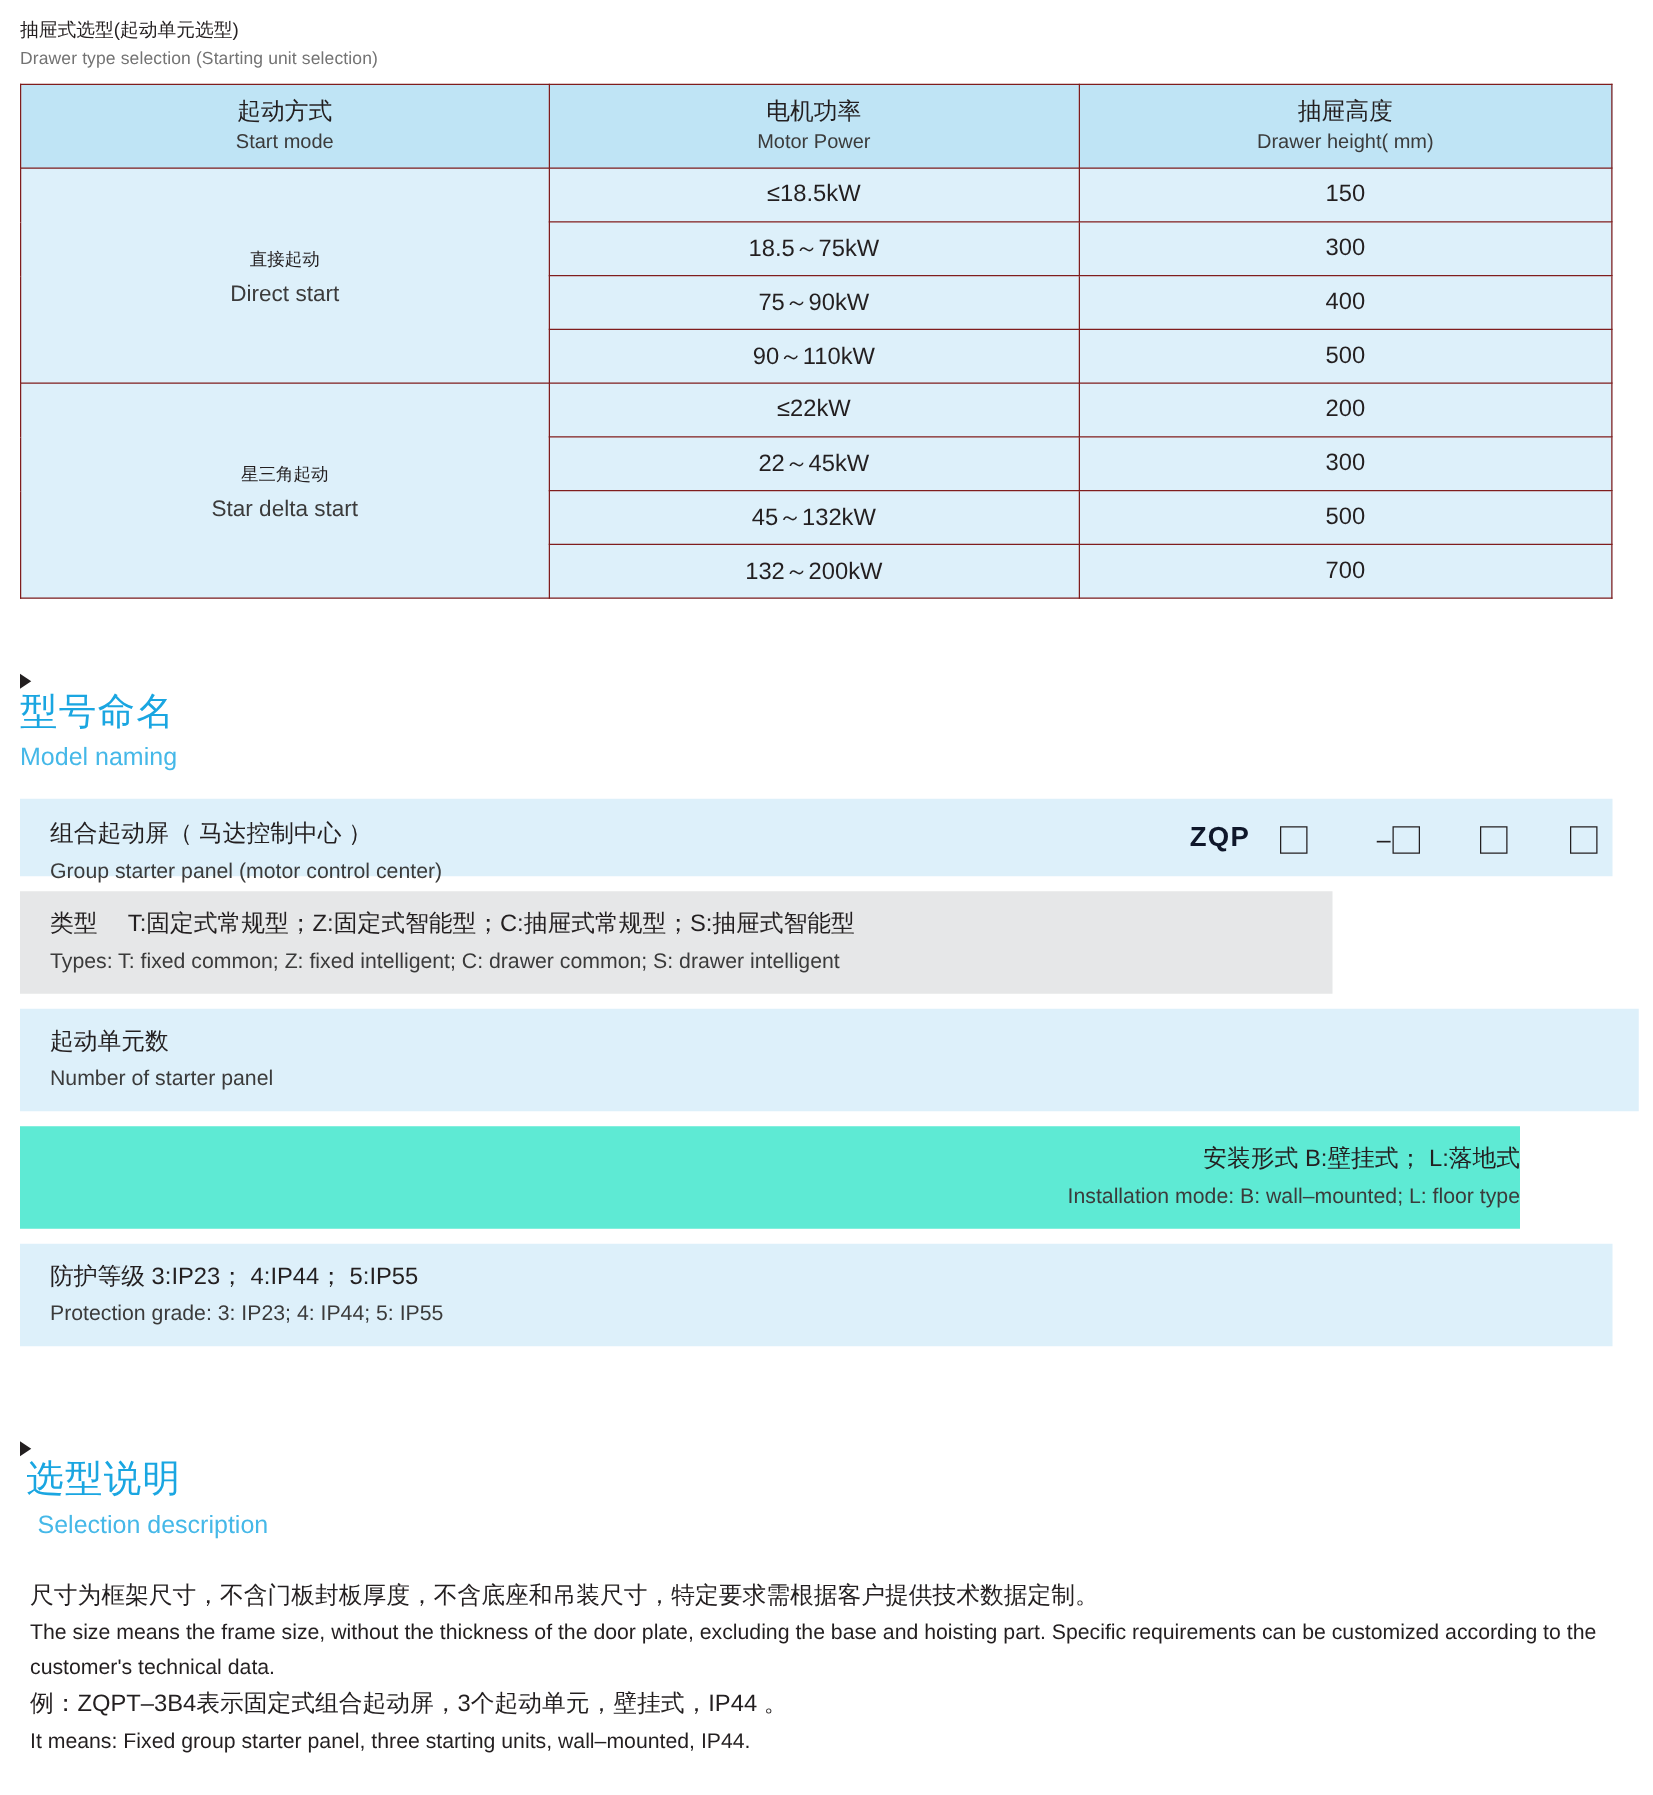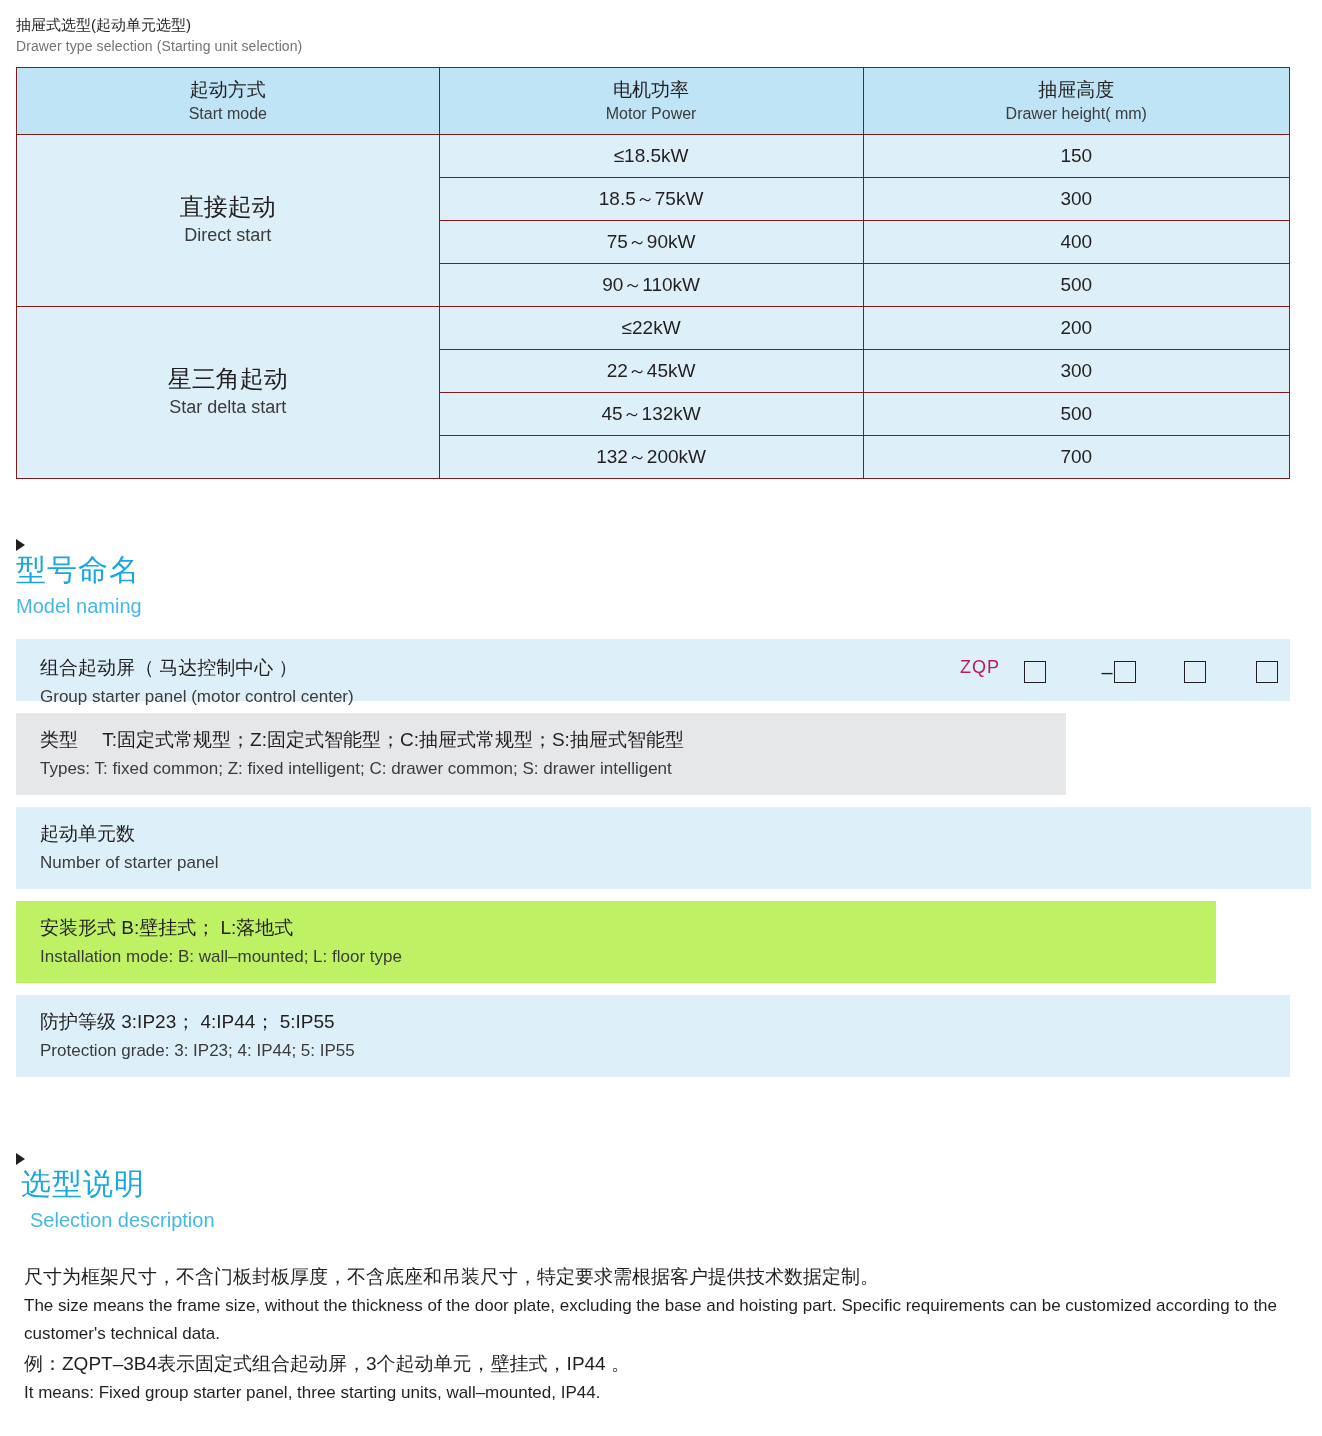--- a/index.html
+++ b/index.html
@@ -62,21 +62,21 @@
     padding: 4px 0;
   }
   table.spec thead th .cn { font-size: 19px; line-height: 26px; }
   table.spec thead th .en { font-size: 16px; line-height: 22px; color: #3b3b3b; }
   table.spec tbody td {
     background: #ddf0fa;
     height: 40px;
     font-size: 19px;
     color: #231f20;
   }
-  table.spec tbody td.mode .cn { font-size: 24px; line-height: 30px; }
+  table.spec tbody td.mode .cn { font-size: 14px; line-height: 30px; }
   table.spec tbody td.mode .en { font-size: 18px; line-height: 27px; color: #3b3b3b; }
   .col1 { width: 33.2%; }
   .col2 { width: 33.3%; }
   .col3 { width: 33.5%; }
 
   
   .section-head {
     margin: 44px 0 0 16px;
     display: flex;
     align-items: flex-start;
@@ -125,36 +125,37 @@
     color: #231f20;
   }
   .model .row .en {
     font-size: 17px;
     line-height: 28px;
     color: #3b3b3b;
   }
   .r1 { background: #ddf0fa; height: 62px; padding-top: 14px !important; }
   .r2 { background: #e6e7e8; }
   .r3 { background: #ddf0fa; }
-  .r4 { background: #bef264; }
+  .r4 { background: #5eead4; text-align: right; }
   .r5 { background: #ddf0fa; }
 
   .r1 { width: 1274px; }
   .r2 { width: 1050px; }
   .r3 { width: 1295px; }
   .r4 { width: 1200px; }
   .r5 { width: 1274px; }
 
   .zqp {
     position: absolute;
     right: 290px;
     top: 18px;
-    font-size: 18px;
-    color: #be185d;
+    font-size: 22px;
+    color: #0f172a;
     letter-spacing: 1px;
+    font-weight: bold;
   }
   .boxes {
     position: absolute;
     right: 12px;
     top: 22px;
     display: flex;
     align-items: center;
   }
   .boxes .bx {
     width: 20px; height: 20px;

